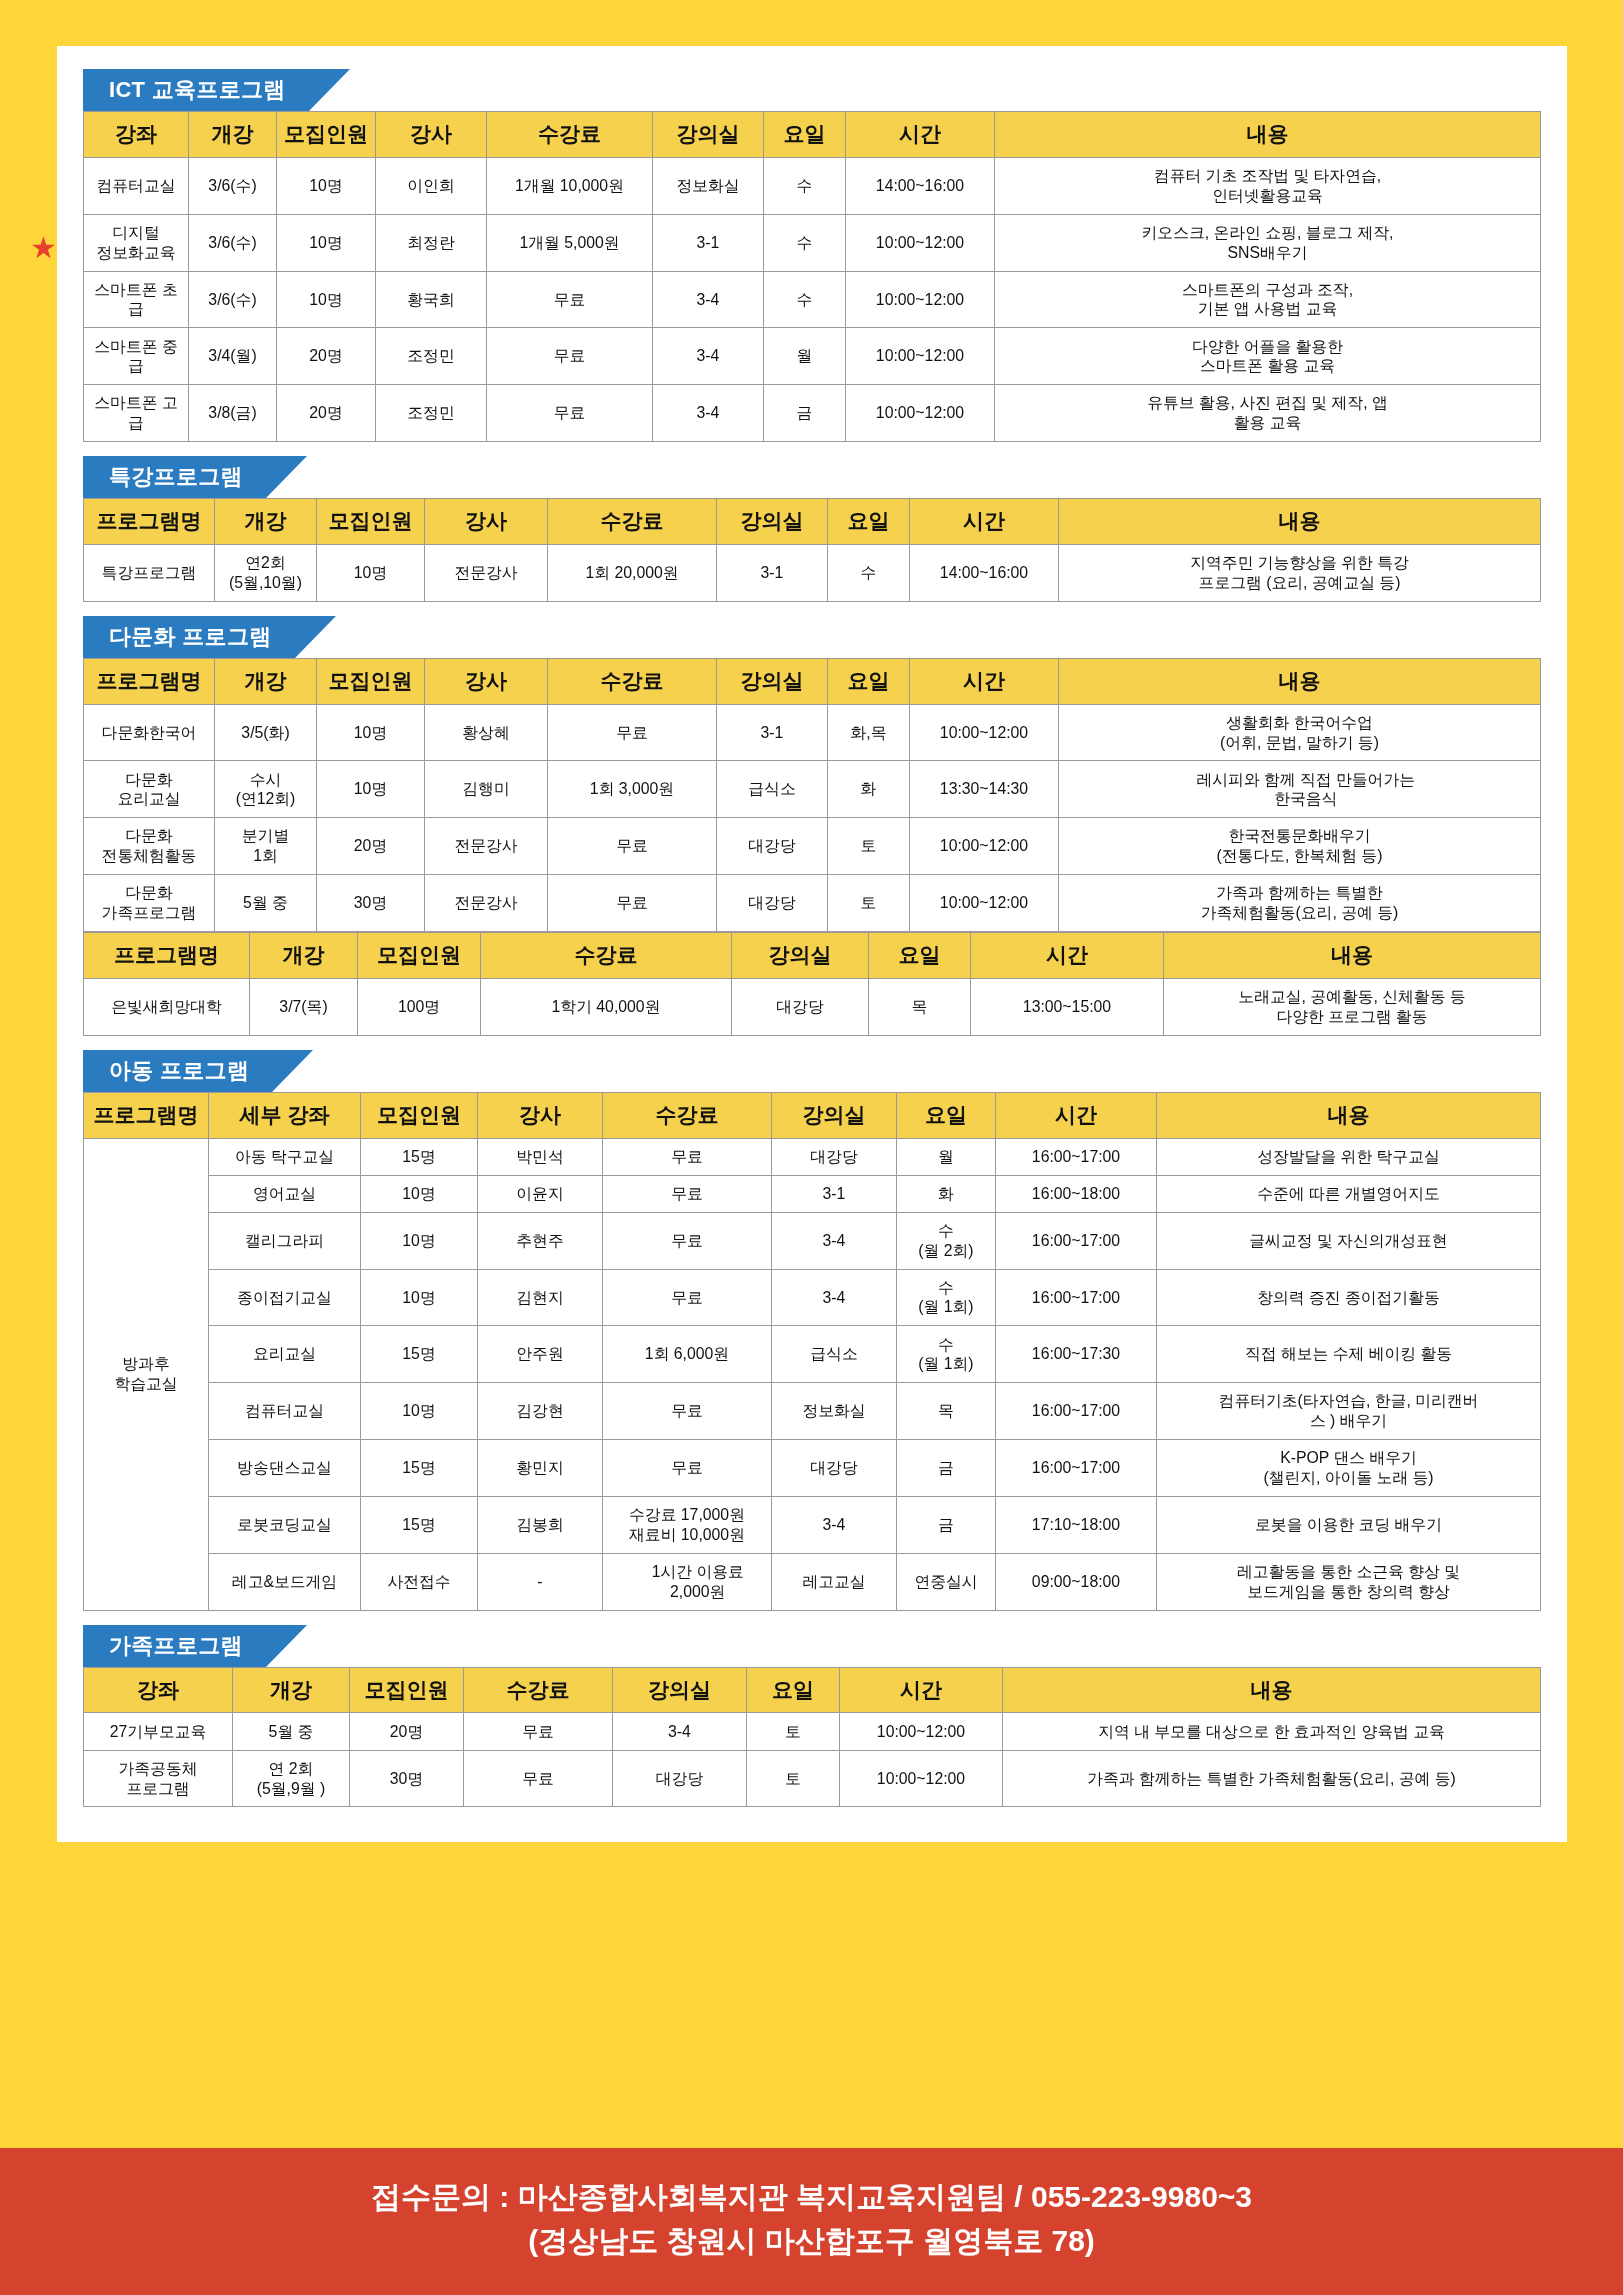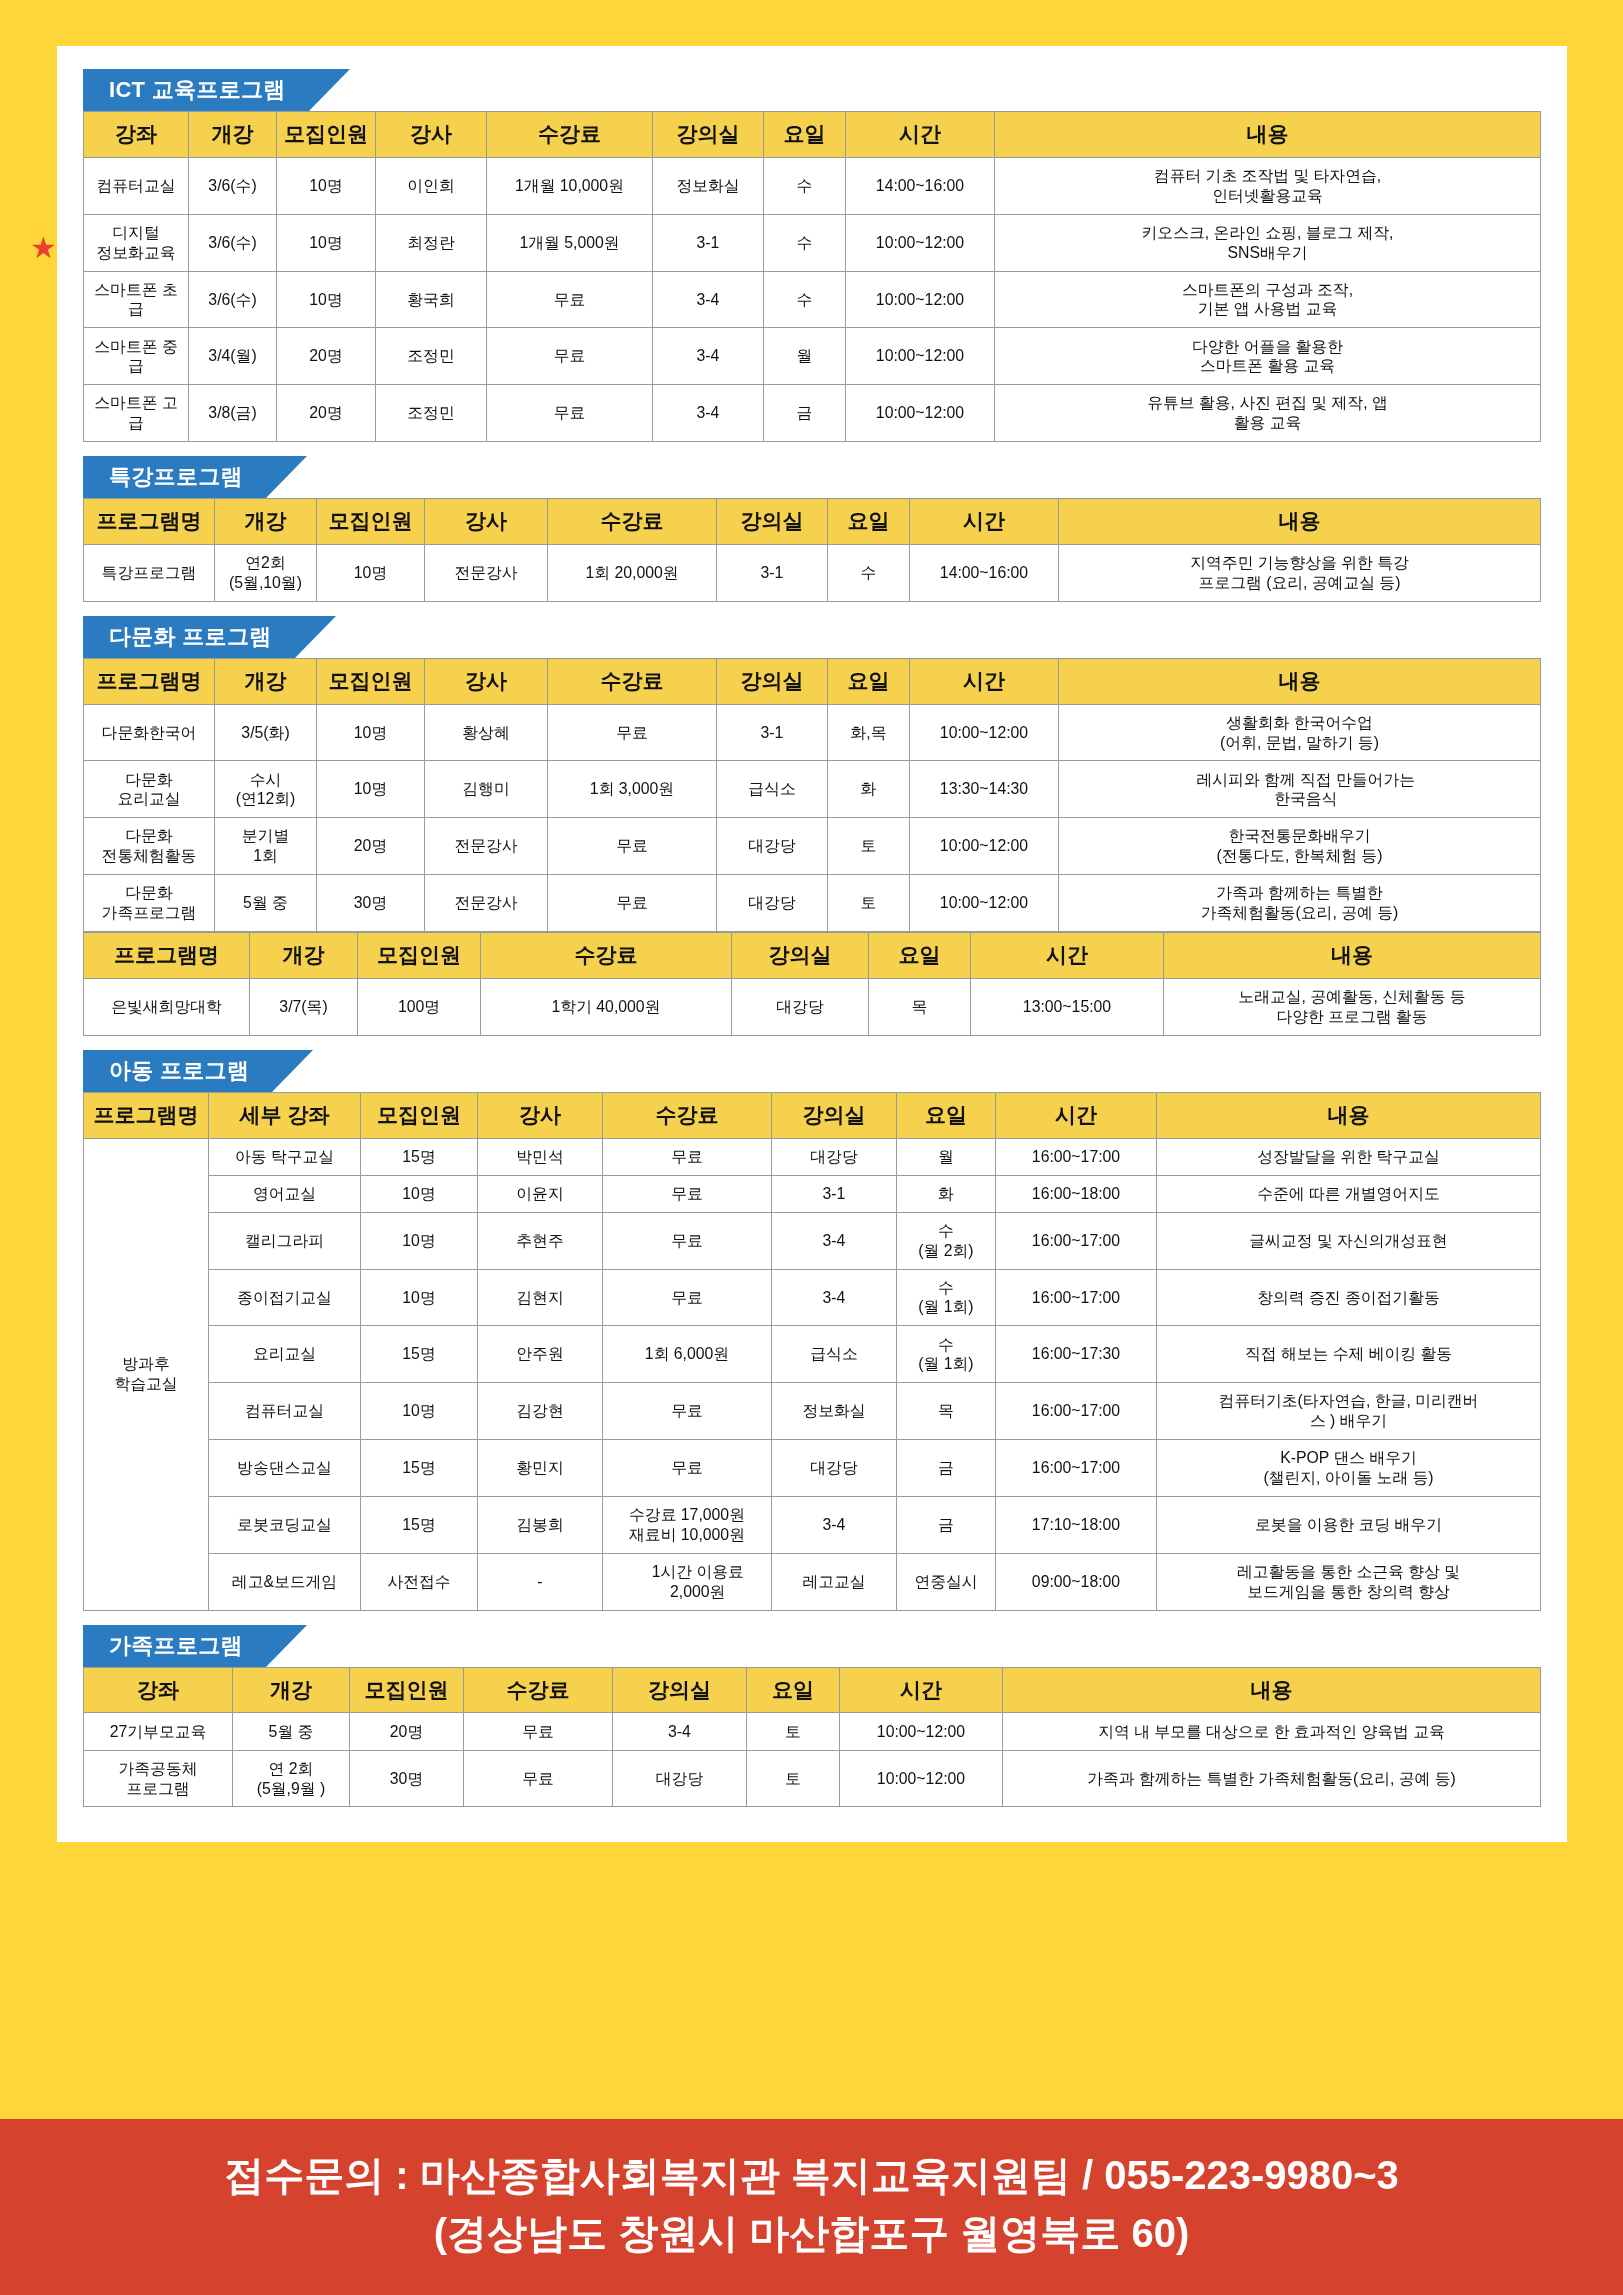--- a/index.html
+++ b/index.html
@@ -87,21 +87,21 @@
   
   .footer {
     position: absolute;
     left: 0;
     bottom: 0;
     width: 1623px;
     background: #d5432f;
     color: #ffffff;
     text-align: center;
     padding: 27px 0 33px 0;
-    font-size: 40px;
+    font-size: 30px;
     font-weight: bold;
     line-height: 1.45;
   }
   .footer div { white-space: nowrap; }
 </style>
 </head>
 <body>
 
 <div class="page">
 
@@ -551,17 +551,17 @@
           <td>10:00~12:00</td>
           <td>가족과 함께하는 특별한 가족체험활동(요리, 공예 등)</td>
         </tr>
       </tbody>
     </table>
 
   </div>
 
   <div class="footer">
     <div>접수문의 : 마산종합사회복지관 복지교육지원팀 / 055-223-9980~3</div>
-    <div>(경상남도 창원시 마산합포구 월영북로 60)</div>
+    <div>(경상남도 창원시 마산합포구 월영북로 78)</div>
   </div>
 
 </div>
 
 
 </body></html>

